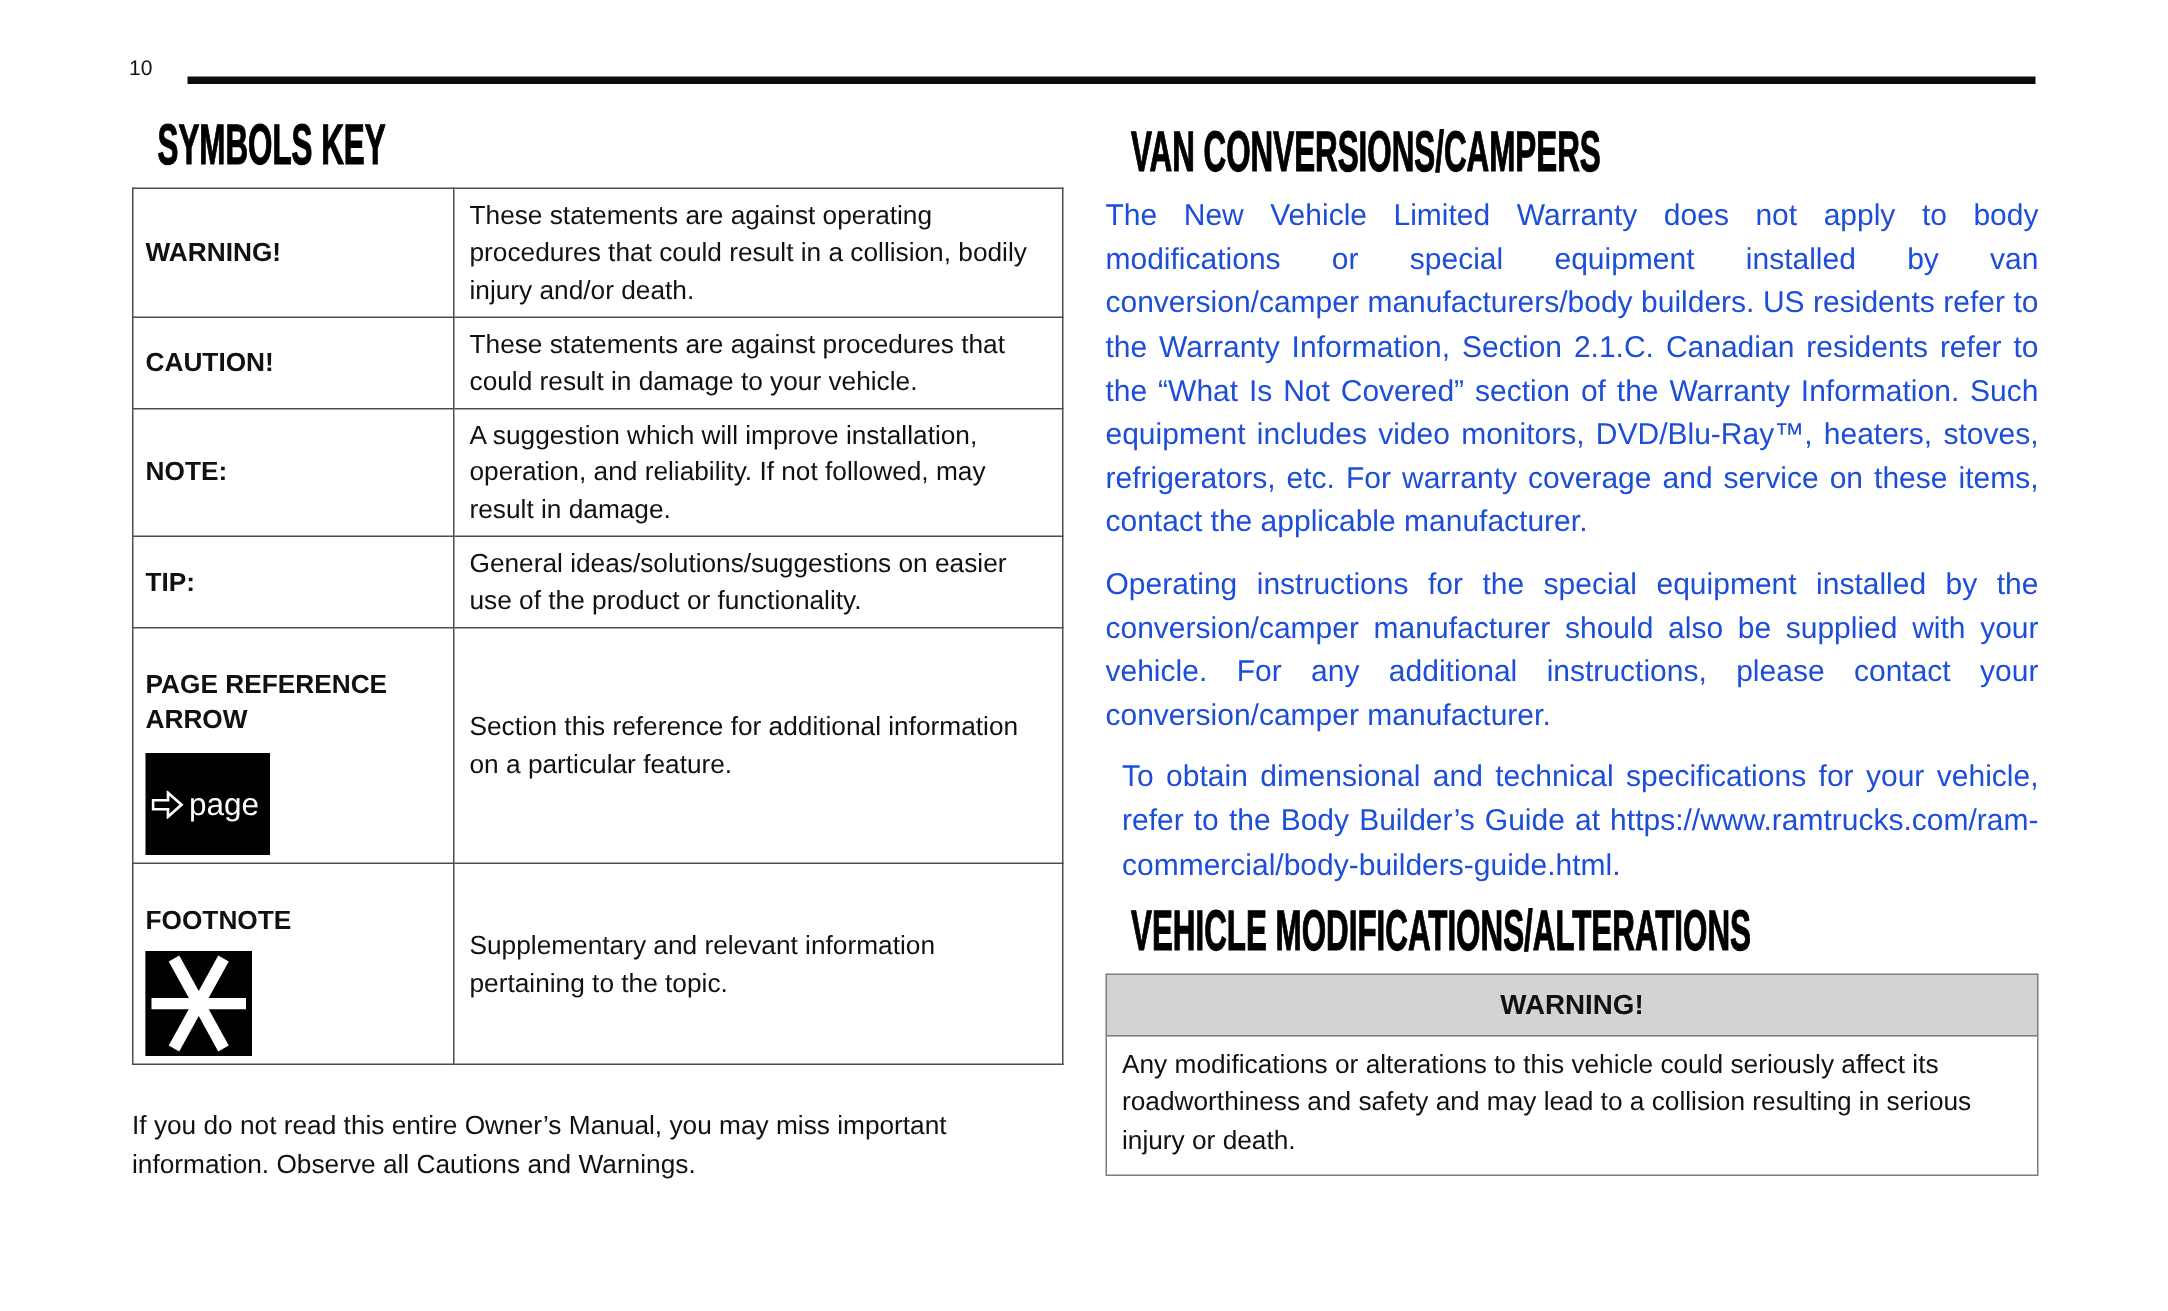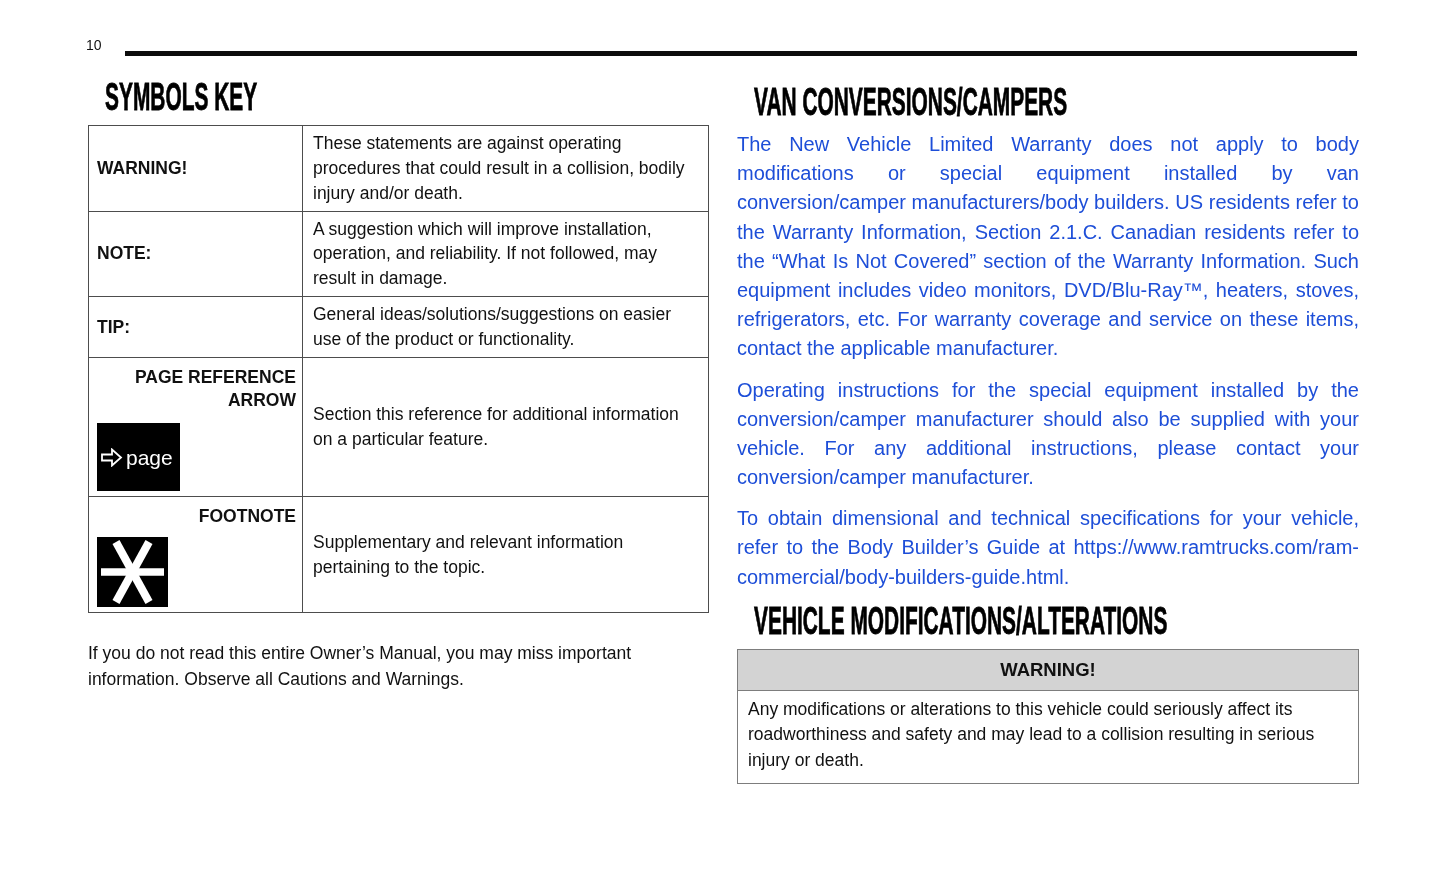--- a/index.html
+++ b/index.html
@@ -17,37 +17,37 @@
   .heading{height:34px;margin:0 0 11px 17px;}
   .heading>span{
     display:inline-block;font-size:38px;font-weight:700;line-height:34px;color:#000;
     transform:scaleX(0.55);transform-origin:0 55%;white-space:nowrap;
     -webkit-text-stroke:0.8px currentColor;letter-spacing:0;
   }
 
   table.symbols{border-collapse:collapse;width:621px;table-layout:fixed;}
   table.symbols td{border:1px solid #4d4d4d;font-size:17.5px;}
   td.term-cell{width:199px;padding:5px 6px 5px 8px;font-weight:700;vertical-align:middle;line-height:1.3;}
-  td.term-top{vertical-align:top;padding-top:8px;text-align:right;}
+  td.term-top{vertical-align:top;padding-top:26px;}
   td.desc-cell{padding:5px 10px;line-height:1.42;vertical-align:middle;font-weight:400;}
   tr.r1{height:81px;} tr.r2{height:61px;} tr.r3{height:81px;}
   tr.r4{height:58px;} tr.r5{height:139px;} tr.r6{height:114px;}
 
   .icon-box{
     width:83px;height:68px;background:#000;color:#fff;margin-top:12px;
     display:flex;align-items:center;overflow:hidden;
   }
   .icon-box .arrow-svg{flex:0 0 auto;margin-left:4px;}
   .icon-box .icon-word{font-size:21px;color:#fff;margin-left:3px;white-space:nowrap;font-weight:400;}
   .footnote-box{width:71px;height:70px;background:#000;margin-top:9px;display:block;}
 
   .footer-para{margin-top:28px;font-size:17.5px;line-height:1.46;color:#111;}
 
   .col-right p{margin:0 0 12px 0;font-size:20px;line-height:1.46;text-align:justify;color:#1d4ed8;}
-  .col-right p.wrap-any{overflow-wrap:anywhere;}
+  .col-right p.wrap-any{overflow-wrap:anywhere;margin-left:11px;}
   .col-right .heading{margin-top:5px;}
 
   .warning-box{border:1px solid #7d7d7d;margin-top:2px;}
   .warn-header{
     background:#d3d3d3;border-bottom:1px solid #7d7d7d;text-align:center;
     font-weight:700;font-size:18.5px;padding:9px 0;color:#111;
   }
   .warn-body{padding:6px 10px 10px 10px;font-size:17.5px;line-height:1.46;text-align:left;color:#111;}
 </style>
 </head>
@@ -59,20 +59,24 @@
 <div class="col-left">
   <div class="heading">
     <span>SYMBOLS KEY</span>
   </div>
 
   <table class="symbols">
     <tbody>
         <tr class="r1">
       <td class="term-cell">WARNING!</td>
       <td class="desc-cell">These statements are against operating procedures that could result in a collision, bodily injury and/or death.</td>
+    </tr>
+    <tr class="r2">
+      <td class="term-cell">CAUTION!</td>
+      <td class="desc-cell">These statements are against procedures that could result in damage to your vehicle.</td>
     </tr>
     <tr class="r3">
       <td class="term-cell">NOTE:</td>
       <td class="desc-cell">A suggestion which will improve installation, operation, and reliability. If not followed, may result in damage.</td>
     </tr>
     <tr class="r4">
       <td class="term-cell">TIP:</td>
       <td class="desc-cell">General ideas/solutions/suggestions on easier use of the product or functionality.</td>
     </tr>
     <tr class="r5">

